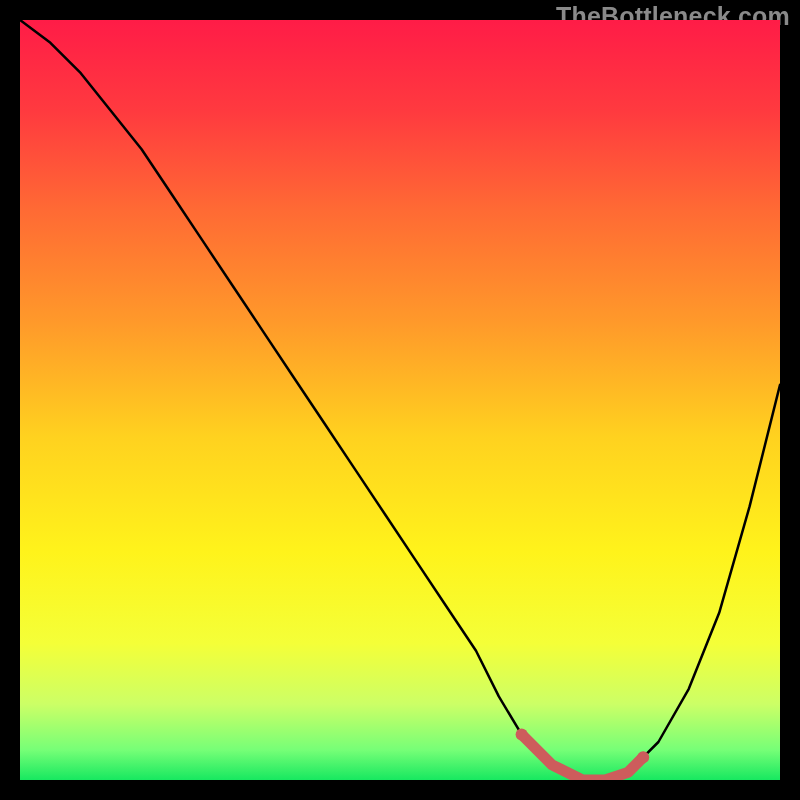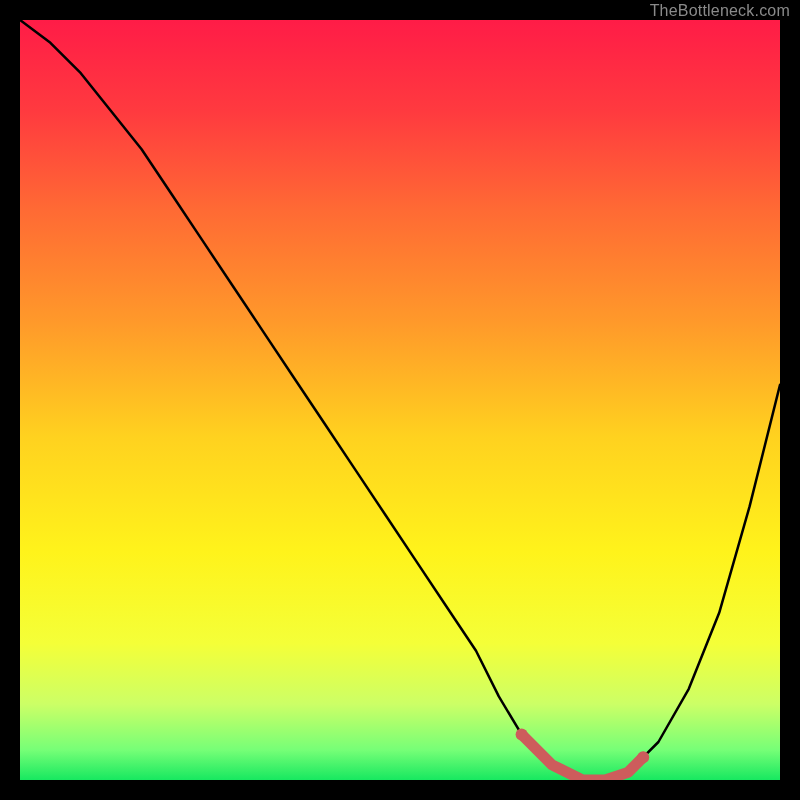--- a/index.html
+++ b/index.html
@@ -16,22 +16,22 @@
     left: 0;
     width: 800px;
     height: 800px;
     background: #000;
   }
   .watermark {
     position: absolute;
     top: 2px;
     right: 10px;
     font-family: Arial, Helvetica, sans-serif;
-    font-size: 16px;
-    font-weight: 400;
+    font-size: 25px;
+    font-weight: 700;
     color: #8a8a8a;
     letter-spacing: 0.2px;
   }
   .plot {
     position: absolute;
     left: 20px;
     top: 20px;
     width: 760px;
     height: 760px;
   }

